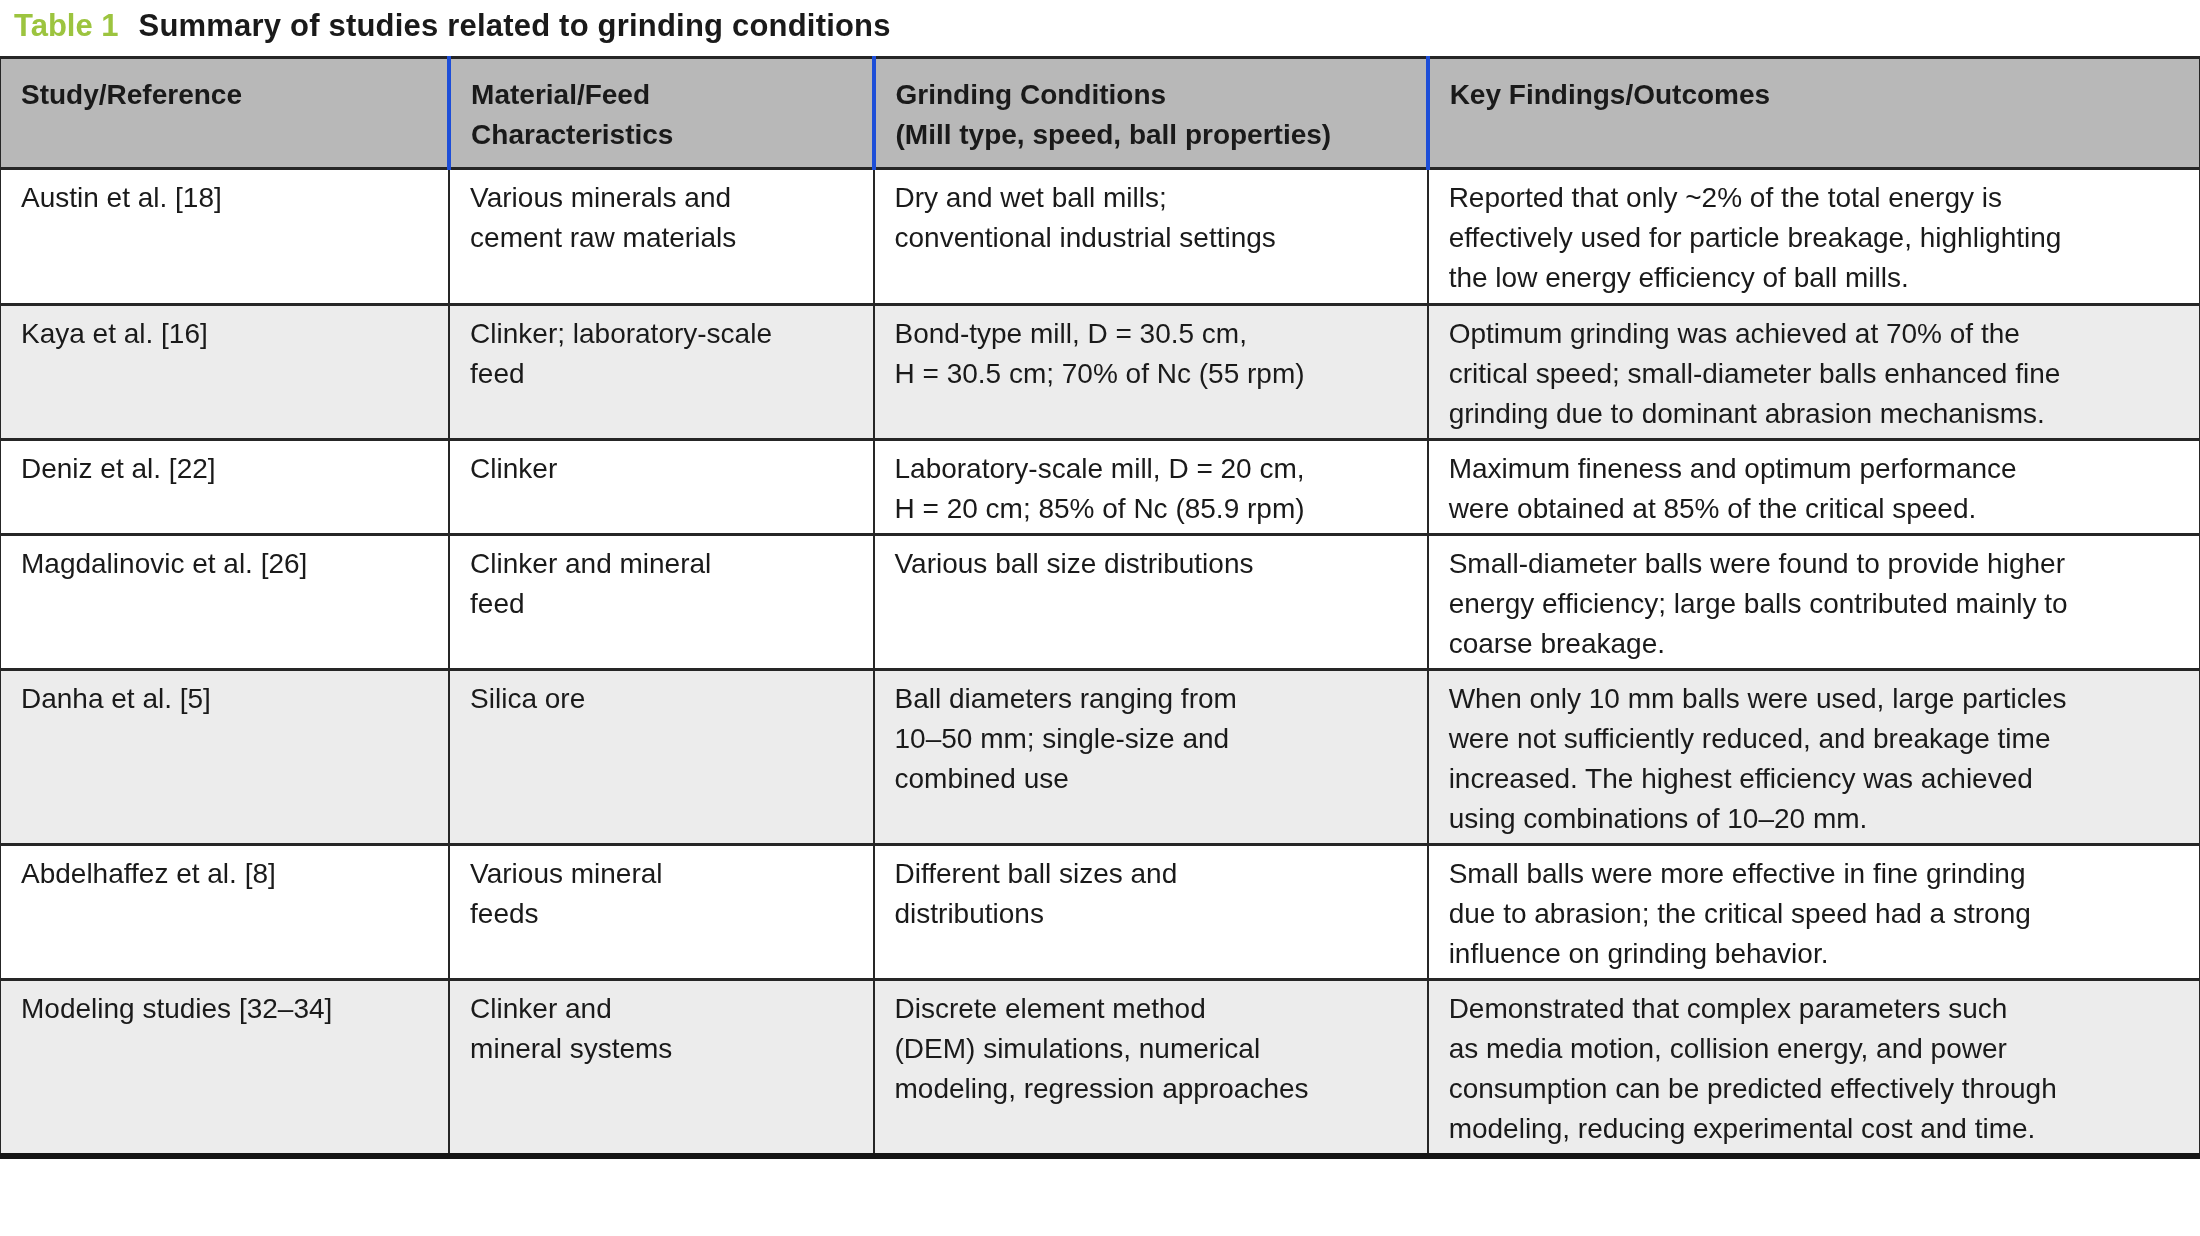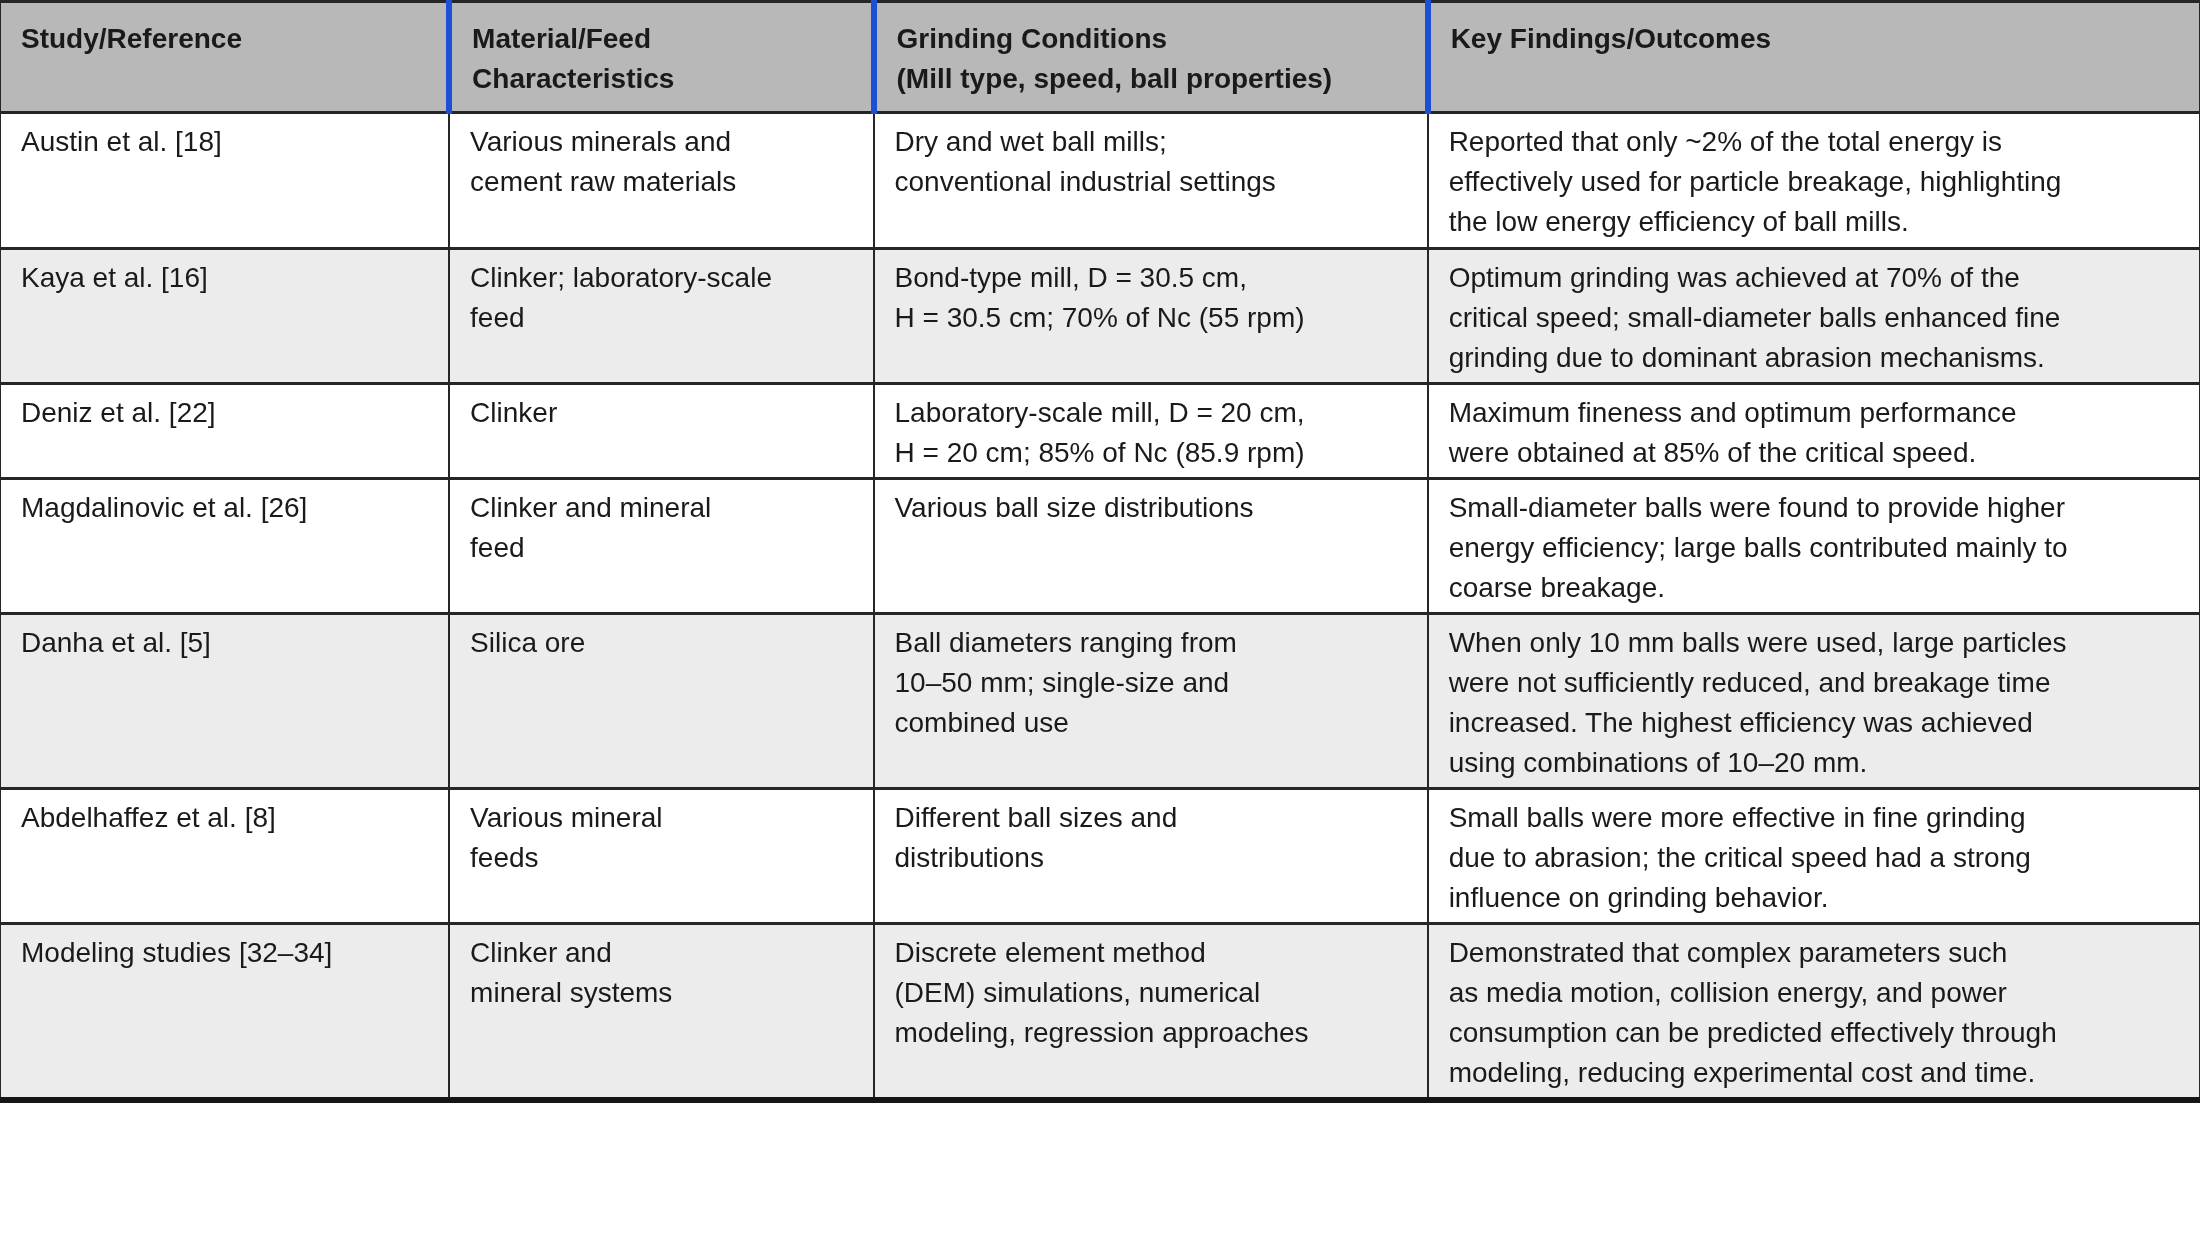--- a/index.html
+++ b/index.html
@@ -45,21 +45,21 @@
     text-align:left;
     white-space:pre-line;
     font-size:28px;
     line-height:40px;
   }
   thead th{
     background:var(--header_bg,#b8b8b8);
     font-weight:bold;
     padding:16px 18px 12px 20px;
     border-bottom:3px solid var(--border_dark,#262626);
-    border-right:6px solid #1d4ed8;
+    border-right:4px solid #1d4ed8;
     height:108px;
   }
   thead th:last-child{border-right:none;}
 
   tbody td{
     font-weight:normal;
     padding:8px 18px 4px 20px;
     border-right:2px solid var(--border_dark,#262626);
     border-top:3px solid var(--border_dark,#262626);
   }
@@ -75,20 +75,24 @@
   tr.r5{height:132px;padding-left:15px;}
   tr.r6{height:166px;}
   tr.r7{height:134px;}
   tr.r8{height:158px;}
 </style>
 </head>
 <body>
 
 <div class="page">
 
+  <div class="caption">
+    <span class="cap-label">Table 1</span>
+    <span class="cap-title">Summary of studies related to grinding conditions</span>
+  </div>
 
   <table class="tbl">
     <colgroup>
       <col class="c1">
         <col class="c2">
         <col class="c3">
         <col class="c4">
     </colgroup>
     <thead>
       <tr class="head-row">

